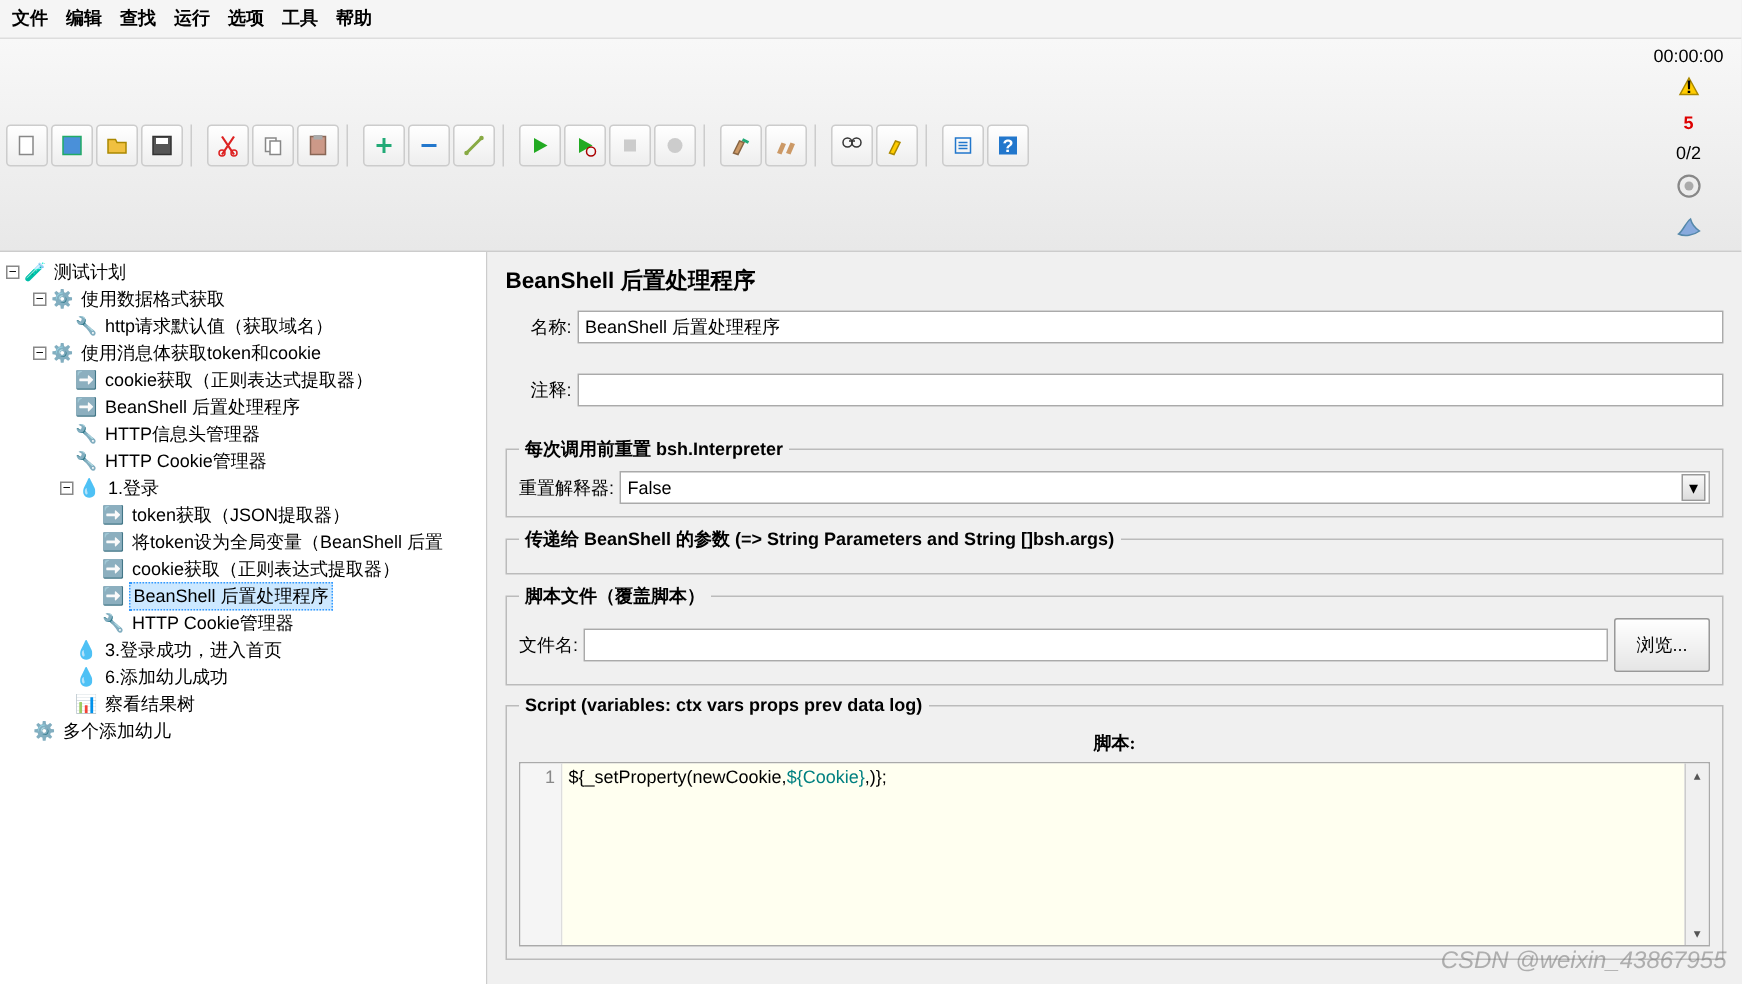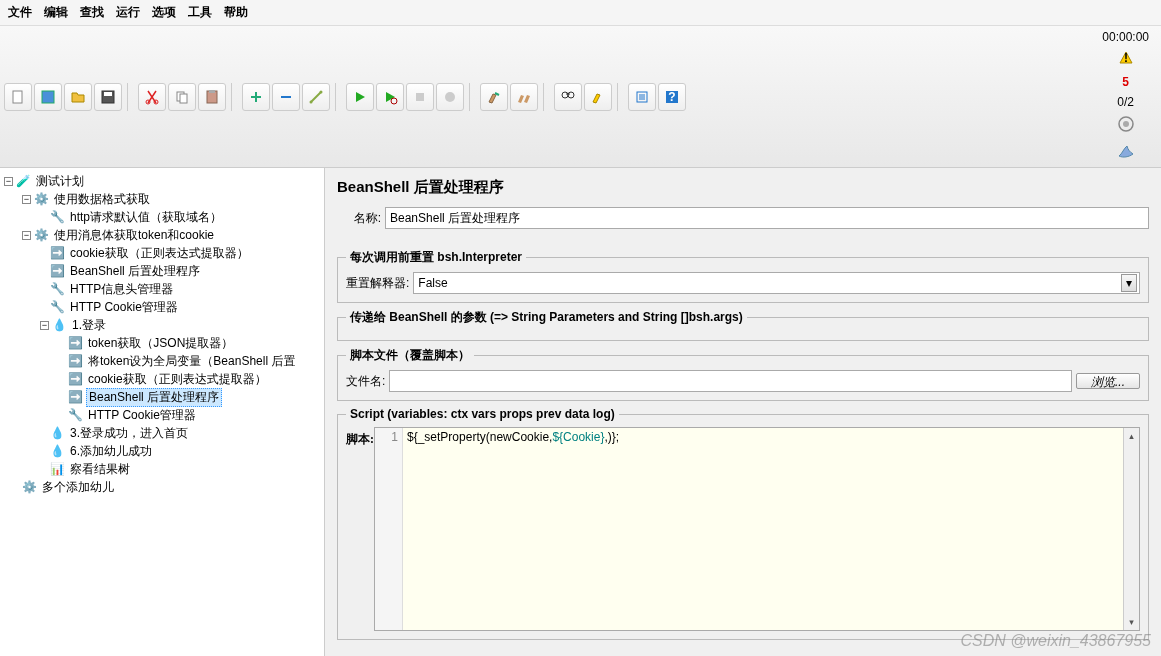--- a/index.html
+++ b/index.html
@@ -23,21 +23,21 @@
 .row { display: flex; align-items: center; margin-bottom: 20px; }
 .row label { width: 44px; text-align: right; margin-right: 4px; }
 .row input[type=text] { flex: 1; height: 22px; border: 1px solid #aaa; padding: 0 4px; background: #fff; }
 fieldset { border: 1px solid #bbb; padding: 6px 8px 8px; margin-bottom: 6px; }
 fieldset legend { padding: 0 4px; font-weight: bold; }
 .frow { display: flex; align-items: center; gap: 4px; }
 .frow label { white-space: nowrap; text-align: right; }
 .frow input, .frow .sel { flex: 1; height: 22px; border: 1px solid #aaa; padding: 0 4px; background: #fff; }
 .sel { display: flex; align-items: center; justify-content: space-between; }
 .sel .arrow { width: 16px; height: 18px; border: 1px solid #999; background: linear-gradient(#f8f8f8,#ddd); display: flex; align-items: center; justify-content: center; margin-right: -2px; }
-.btn { height: 16px; padding: 0 14px; border: 1px solid #999; background: linear-gradient(#fff,#e5e5e5); border-radius: 2px; cursor: pointer; font-style: italic; }
+.btn { height: 36px; padding: 0 14px; border: 1px solid #999; background: linear-gradient(#fff,#e5e5e5); border-radius: 2px; cursor: pointer; }
 .script-label { text-align: center; font-weight: bold; margin: 4px 0; font-family: Liberation Serif, serif; }
 .editor { flex: 1; display: flex; border: 1px solid #aaa; background: #fff; position: relative; }
 .gutter { width: 28px; background: #f5f5f5; border-right: 1px solid #ddd; text-align: right; padding: 2px 4px; color: #888; font-family: monospace; }
 .code { flex: 1; padding: 2px 4px; font-family: monospace; background: #fffff0; white-space: pre; }
 .code .var { color: #008080; }
 .scrollv { width: 16px; background: #f0f0f0; border-left: 1px solid #ccc; display: flex; flex-direction: column; justify-content: space-between; }
 .scrollbtn { height: 16px; display: flex; align-items: center; justify-content: center; font-size: 9px; color: #555; }
 .watermark { position: absolute; right: 10px; bottom: 6px; color: rgba(120,120,120,0.55); font-size: 16px; font-style: italic; pointer-events: none; }
 .red { color: #d00; font-weight: bold; }
 </style>
@@ -275,20 +275,24 @@
       </div>
   </div>
 
   <div class="right">
     <div class="title">BeanShell 后置处理程序</div>
 
     <div class="row">
       <label>名称:</label>
       <input type="text" value="BeanShell 后置处理程序" style="">
     </div>
+    <div class="row">
+      <label>注释:</label>
+      <input type="text" value="" style="">
+    </div>
 
     <fieldset>
       <legend>每次调用前重置 bsh.Interpreter</legend>
       <div class="frow">
         <label>重置解释器:</label>
         <div class="sel">
           <span>False</span>
           <span class="arrow">▾</span>
         </div>
       </div>
@@ -300,21 +304,21 @@
 
     <fieldset>
       <legend>脚本文件（覆盖脚本）</legend>
       <div class="frow">
         <label>文件名:</label>
         <input type="text" value="" style="">
         <button class="btn">浏览...</button>
       </div>
     </fieldset>
 
-    <fieldset style="flex:1;display:flex;">
+    <fieldset style="flex:1;display:flex;flex-direction:column">
       <legend>Script (variables: ctx vars props prev data log)</legend>
       <div class="script-label">脚本:</div>
       <div class="editor">
         <div class="gutter">
             <div>1</div>
           </div>
         <div class="code"><span>${_setProperty(newCookie,</span><span class="var">${Cookie}</span><span>,)};</span></div>
         <div class="scrollv">
           <div class="scrollbtn">▴</div>
           <div class="scrollbtn">▾</div>

